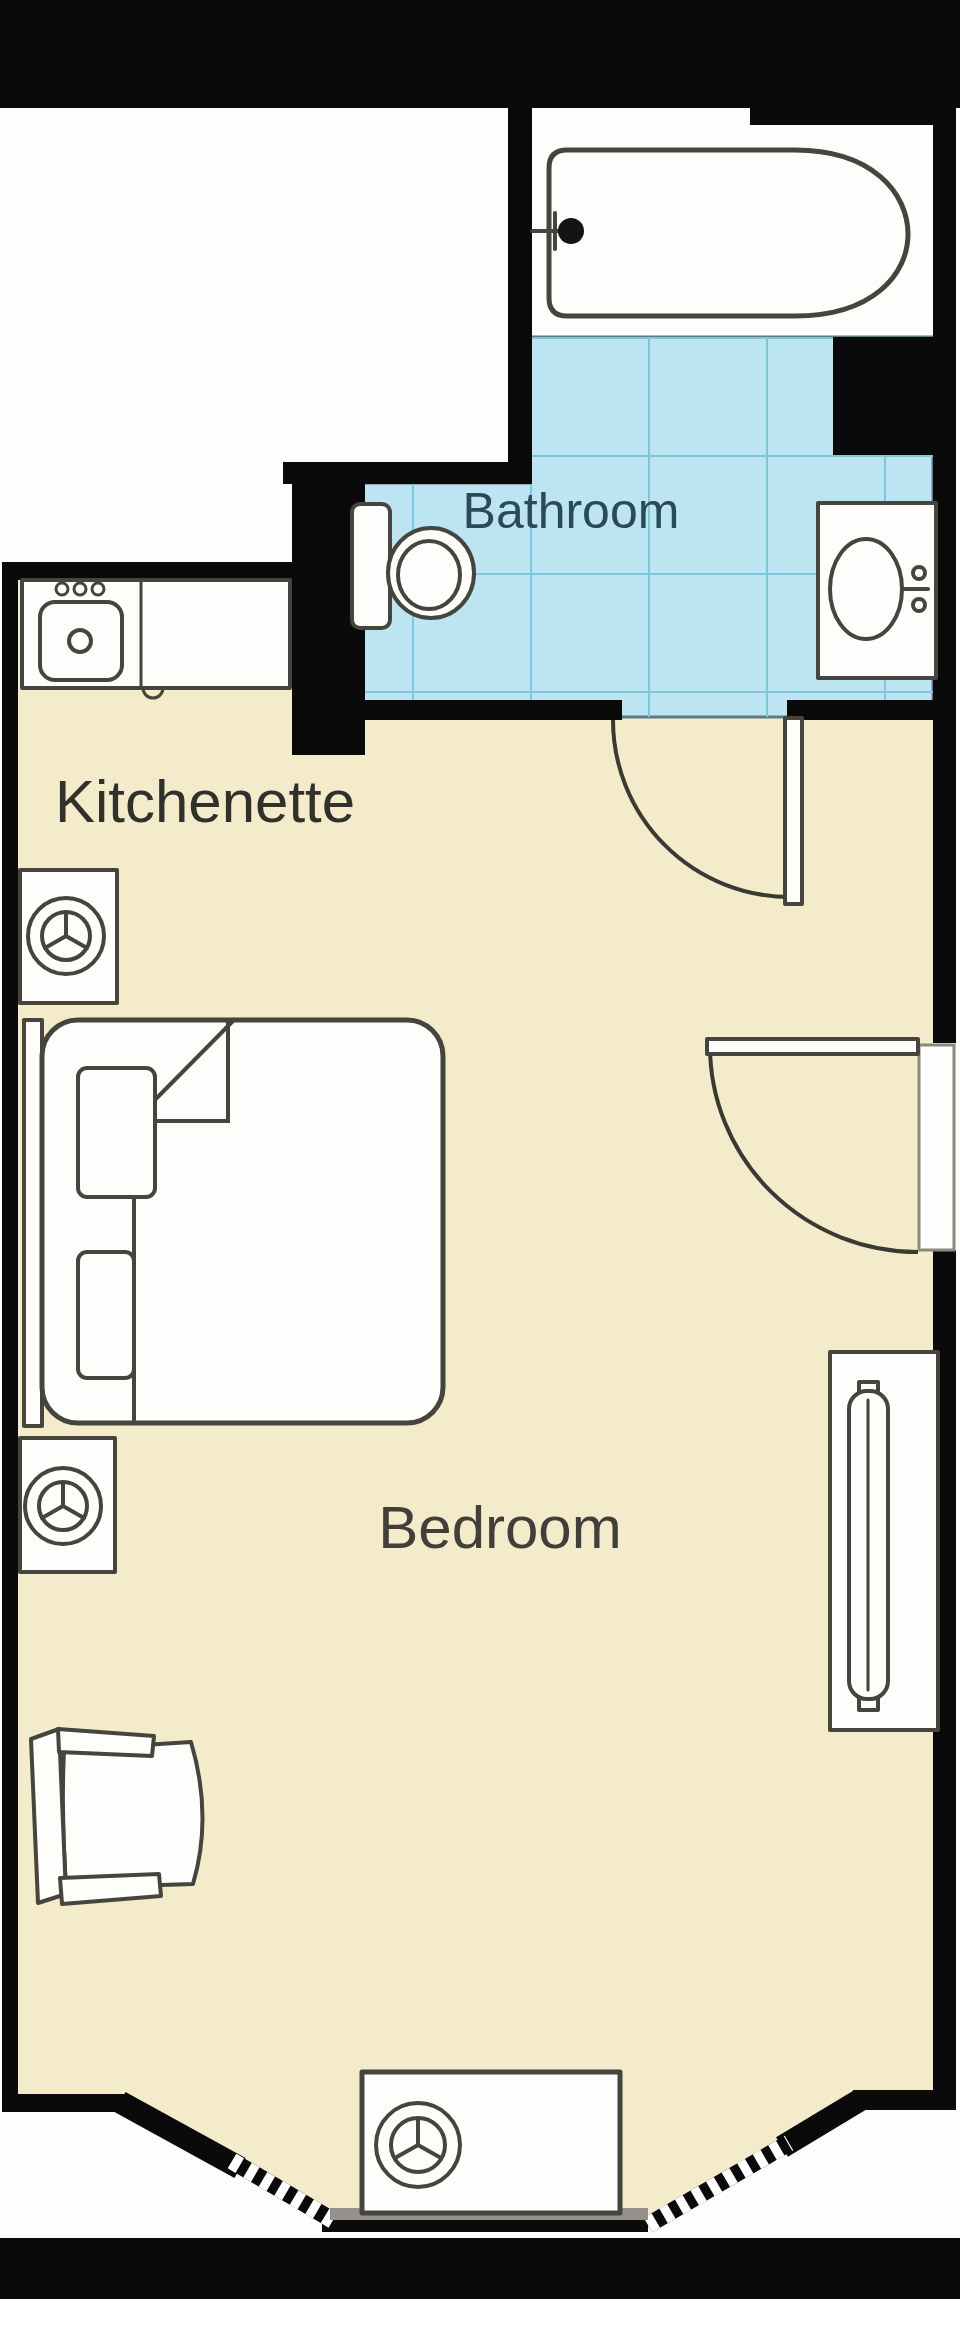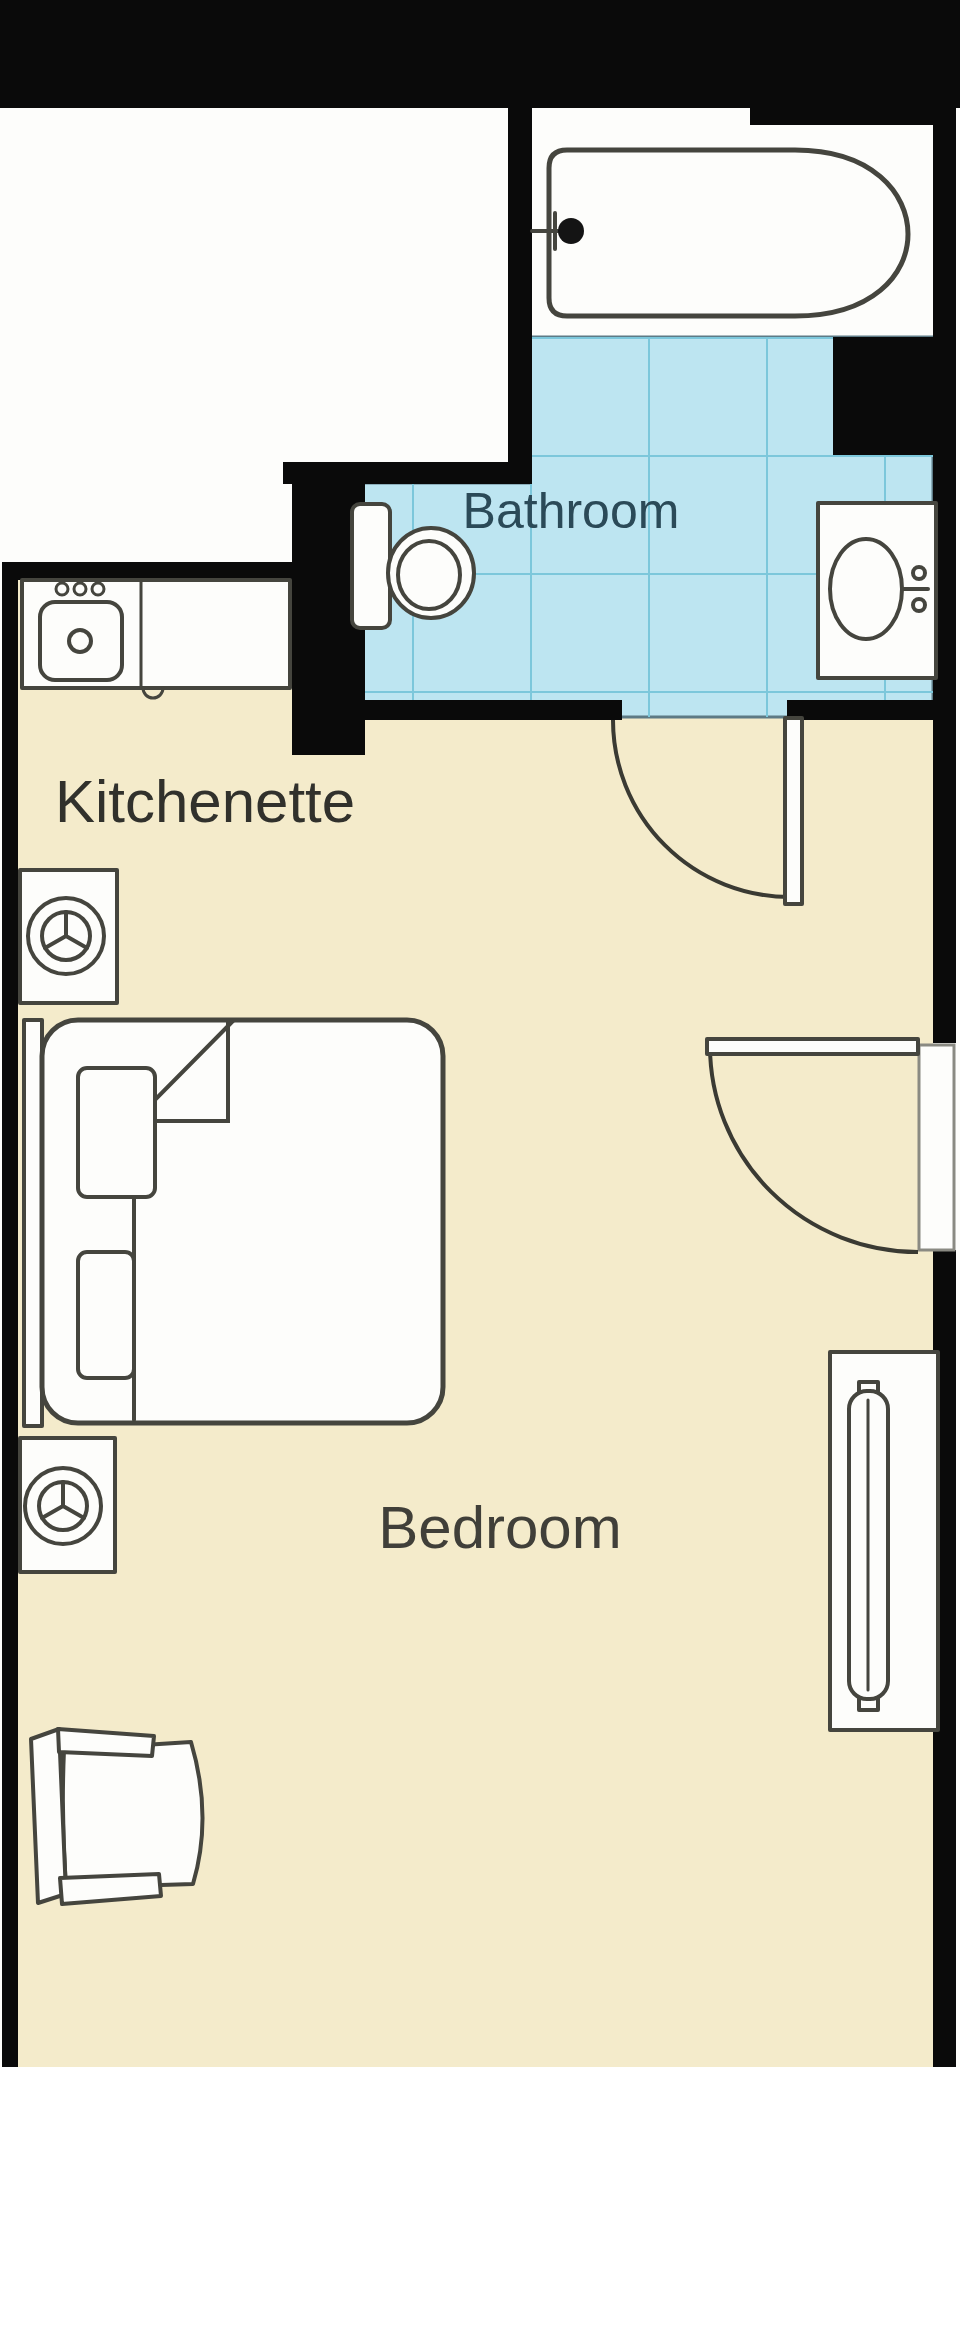--- a/index.html
+++ b/index.html
@@ -2,21 +2,21 @@
 <html style="--wall: #0a0a0a; --floor: #f4ebcb; --tile: #bde5f1; --tileline: #7cc7db; --tileedge: #5d7a85; --stroke: #45453e; --lblbath: #2b4a58; --lblkitchen: #31312c; --lblbed: #403f39; --bg: #fdfdfb;"><head>
 <meta charset="utf-8">
 <style>
   :root{
     --wall:#0a0a0a; --bg:#fdfdfb; --floor:#f4ebcb;
     --tile:#bde5f1; --tileline:#7cc7db; --tileedge:#5d7a85;
     --stroke:#45453e; --arc:#3a3a33; --jamb:#8a8a82; --gray:#93918a;
     --ink:#141414; --lblbath:#2b4a58; --lblkitchen:#31312c; --lblbed:#403f39;
   }
   html,body{margin:0;padding:0;background:#fff;}
-  .stage{width:960px;height:2067px;position:relative;background:var(--bg);}
+  .stage{width:960px;height:2299px;position:relative;background:var(--bg);}
   svg{display:block;}
   .wall{fill:var(--wall);stroke:none;}
   .floor{fill:var(--floor);stroke:none;}
   .tilefloor{fill:var(--tile);stroke:var(--tileedge);stroke-width:3;}
   .tilegrid{stroke:var(--tileline);stroke-width:3;}
   .fix{fill:var(--bg);stroke:var(--stroke);stroke-width:5;stroke-linejoin:round;}
   .fix4{fill:var(--bg);stroke:var(--stroke);stroke-width:4;stroke-linejoin:round;}
   .ln{fill:none;stroke:var(--stroke);stroke-width:4;stroke-linecap:round;}
   .ln3{fill:none;stroke:var(--stroke);stroke-width:3;stroke-linecap:round;}
   .arc{fill:none;stroke:var(--arc);stroke-width:4;}

